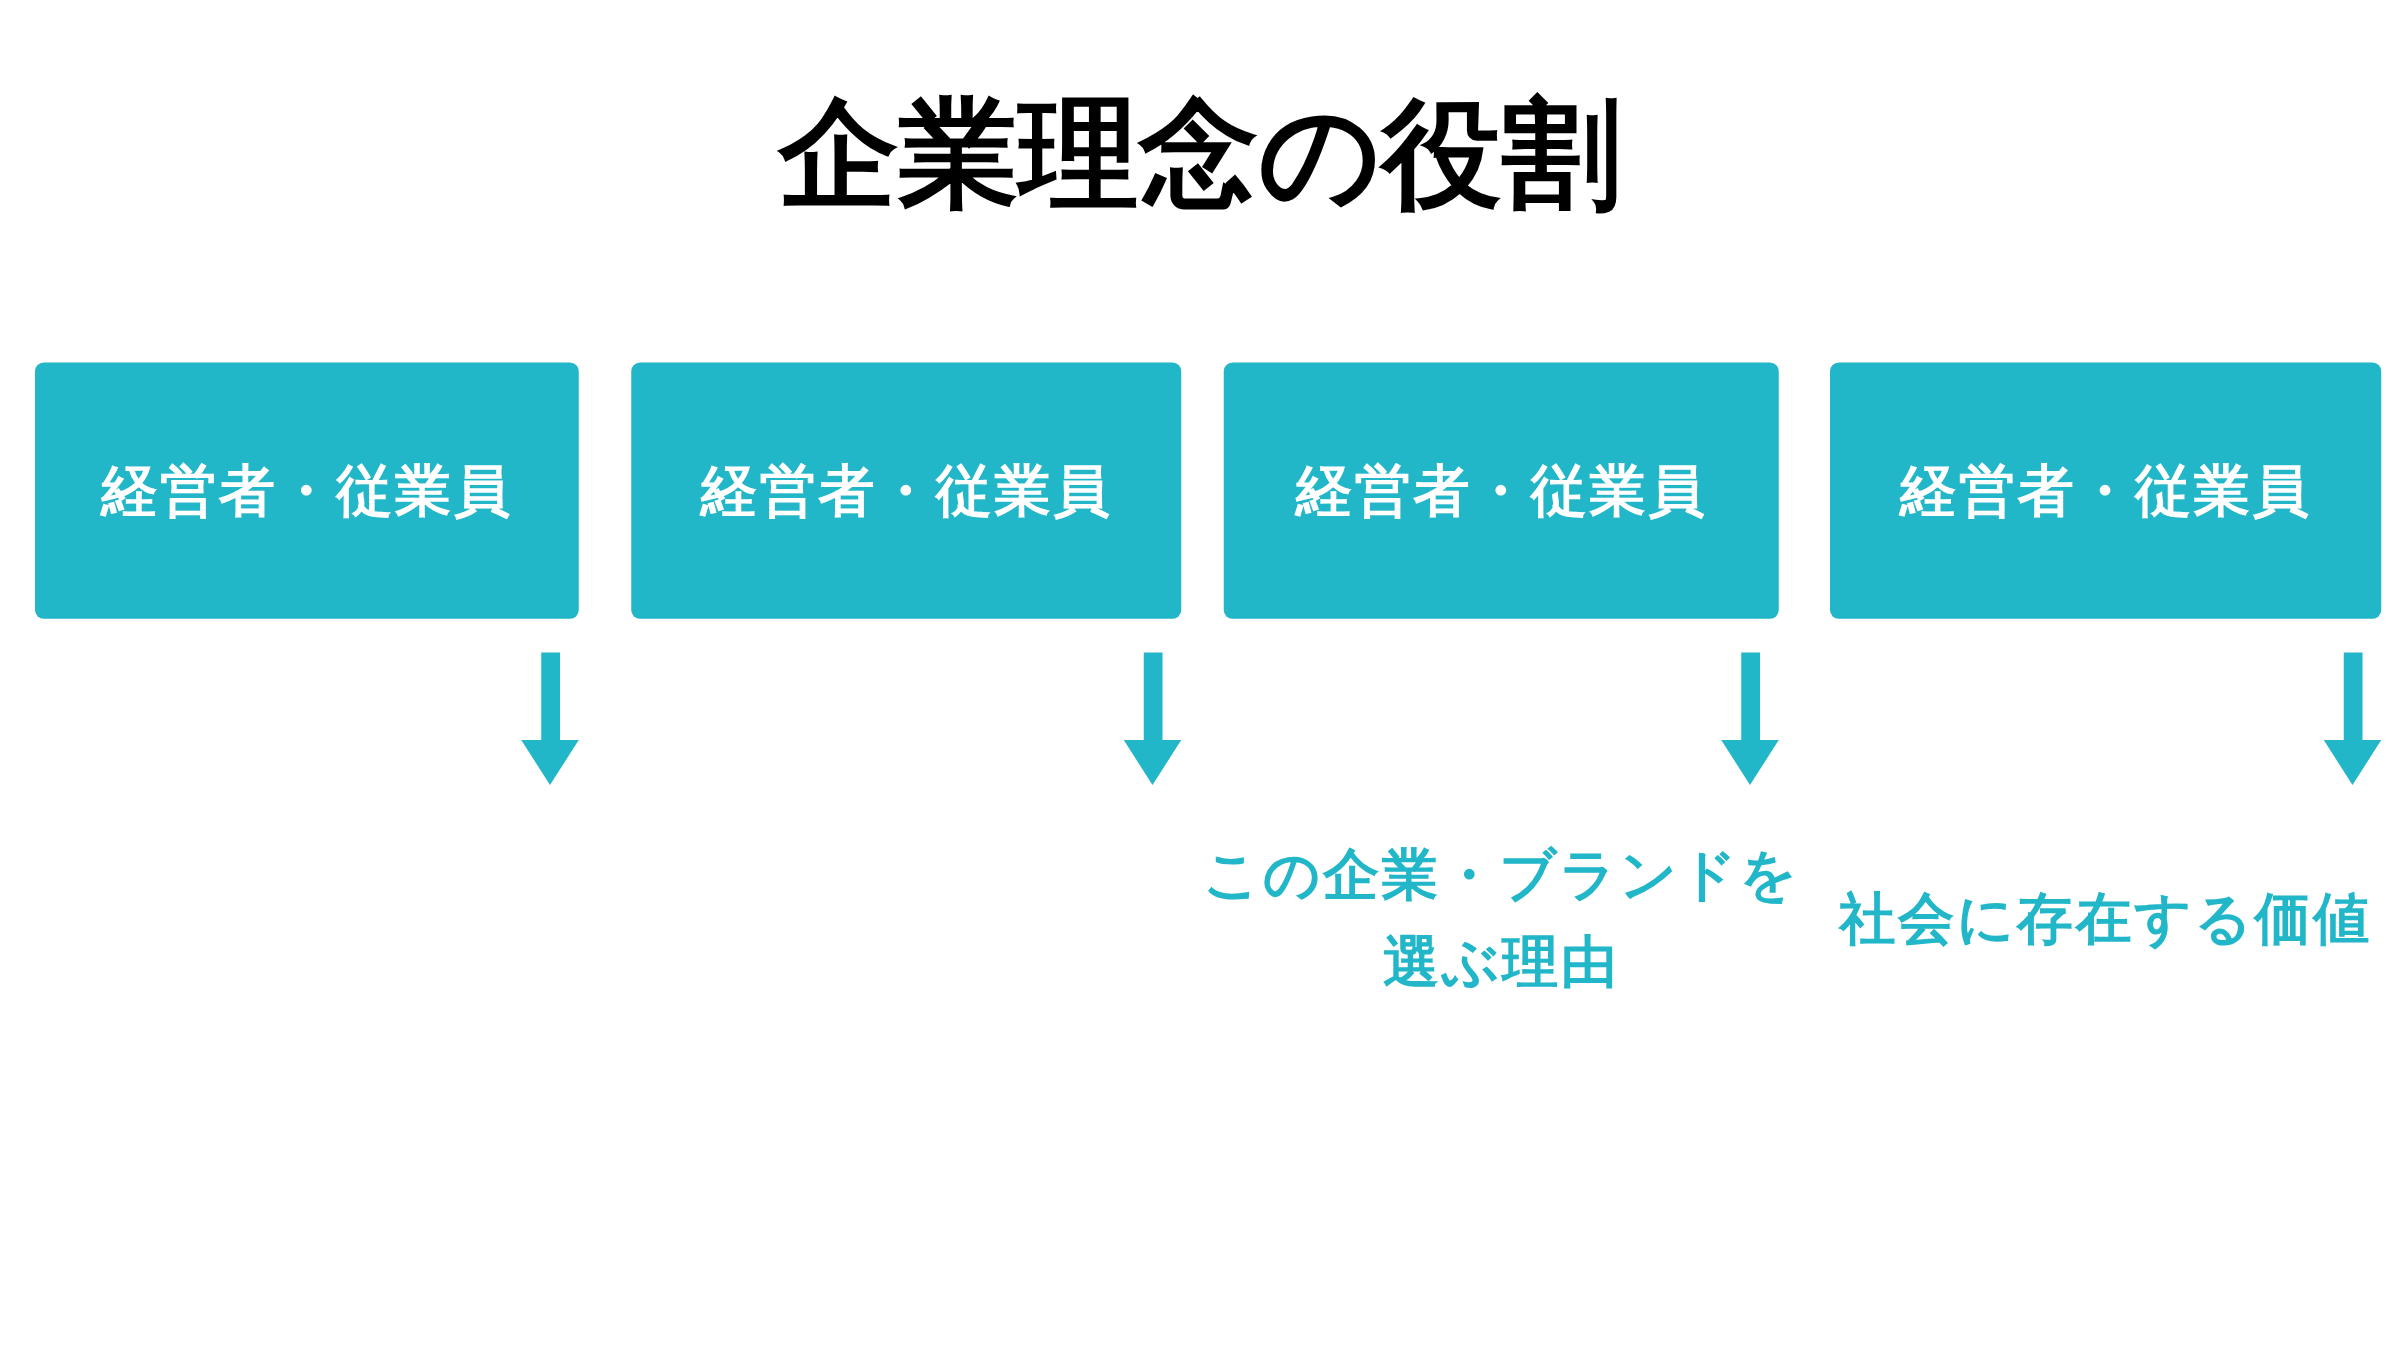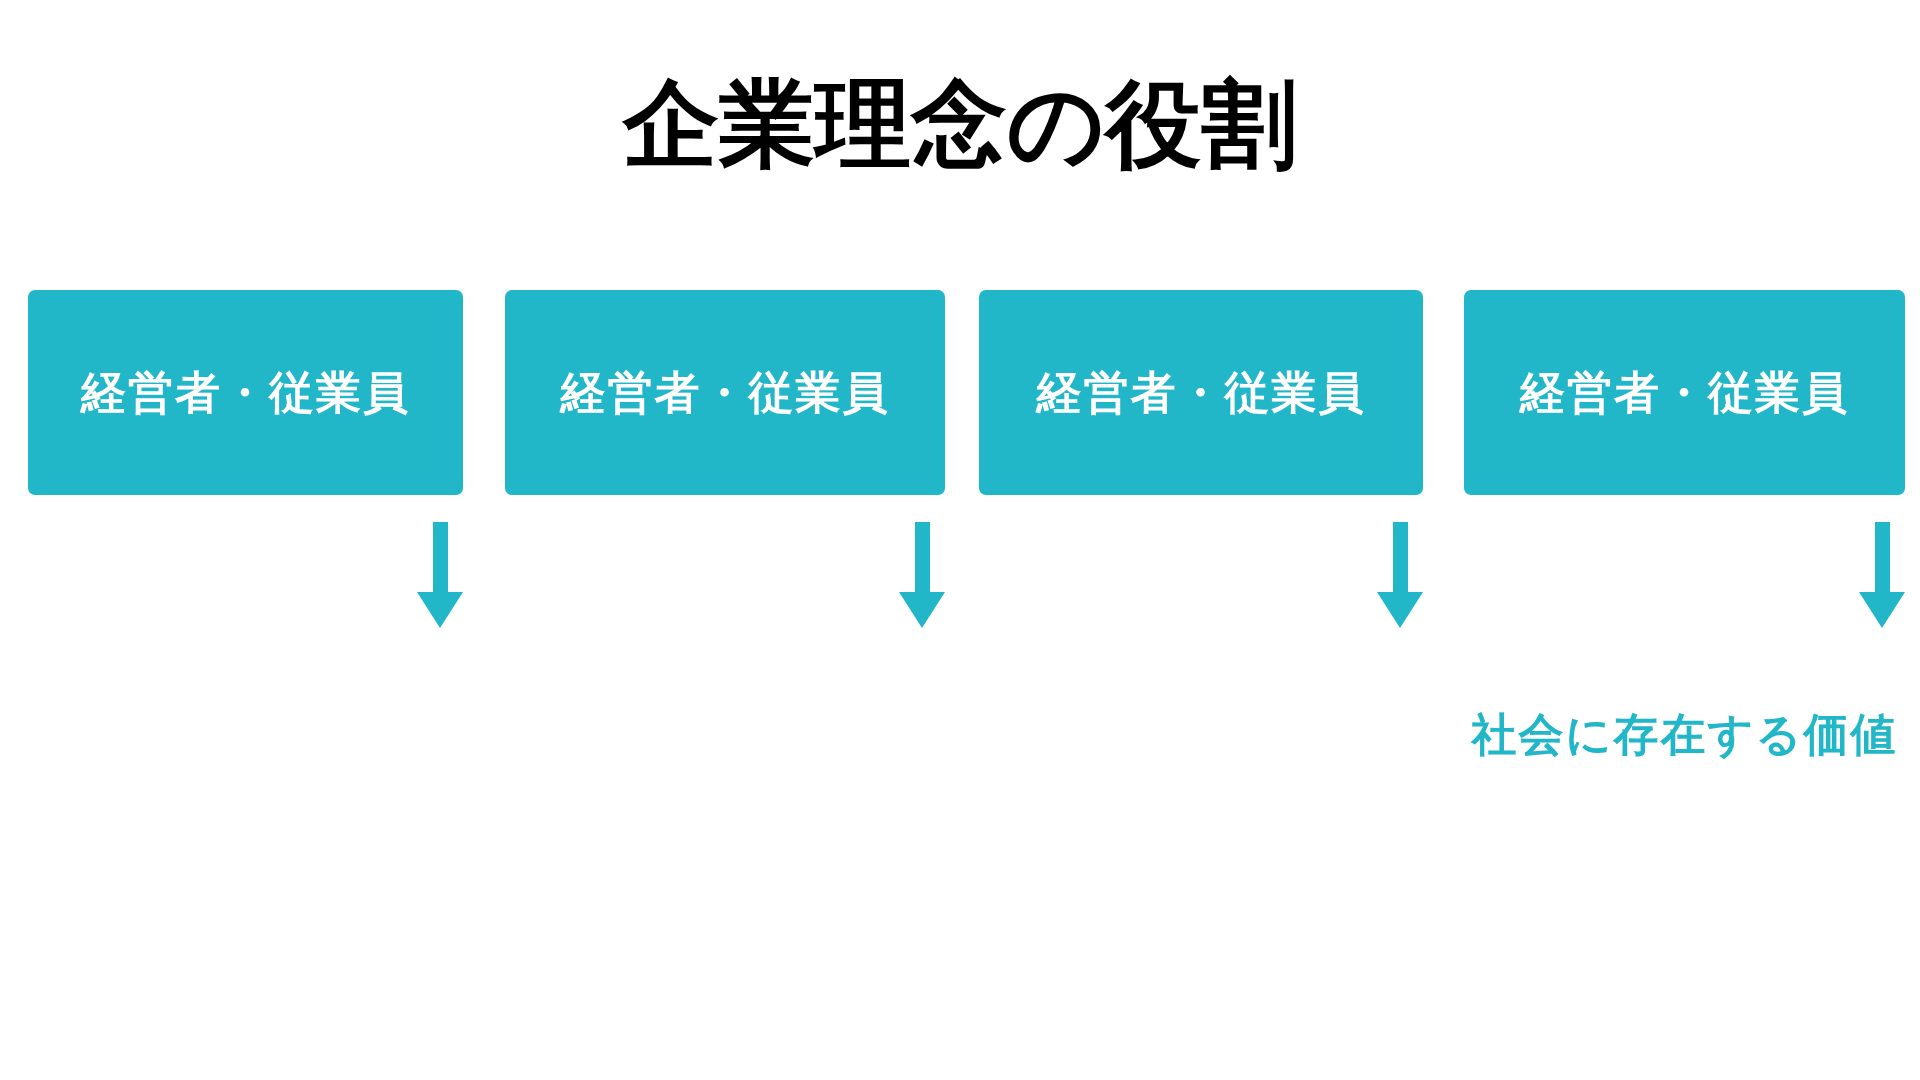--- a/index.html
+++ b/index.html
@@ -122,20 +122,24 @@
   </div>
 
   <div class="column col-3">
     <div class="box">
       <span class="box-label">経営者・従業員</span>
     </div>
     <div class="arrow">
       <div class="arrow-tail"></div>
       <div class="arrow-head"></div>
     </div>
+    <div class="result-wrap">
+      <div class="result-label">この企業・ブランドを
+選ぶ理由</div>
+    </div>
   </div>
 
   <div class="column col-4">
     <div class="box">
       <span class="box-label">経営者・従業員</span>
     </div>
     <div class="arrow">
       <div class="arrow-tail"></div>
       <div class="arrow-head"></div>
     </div>

